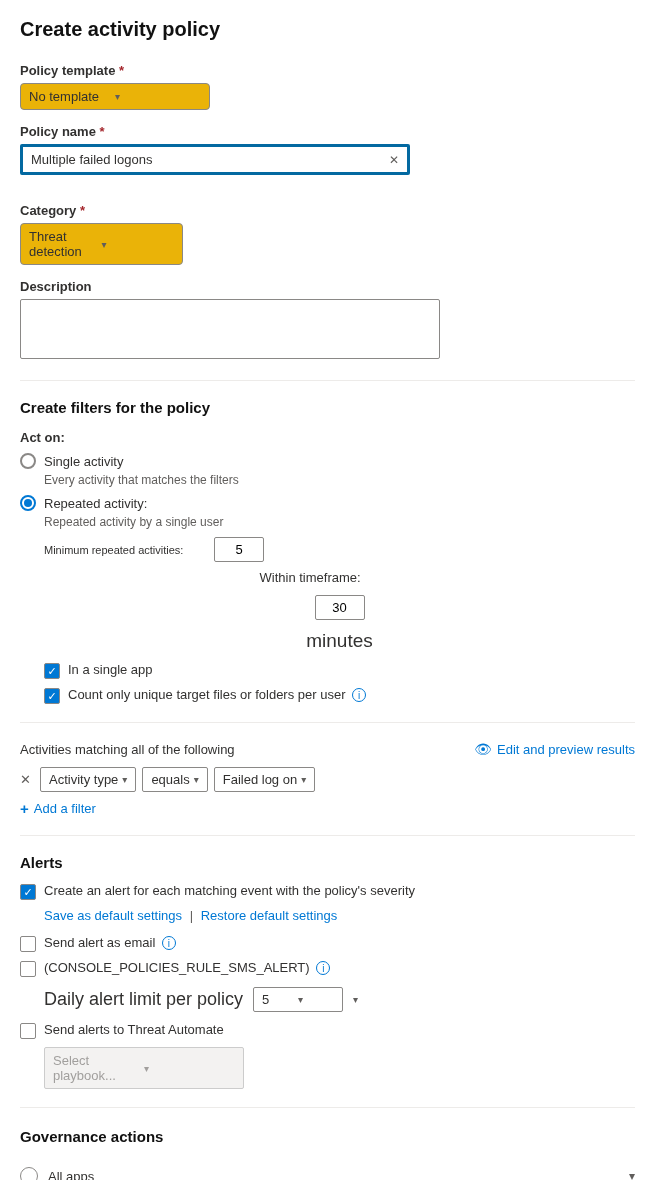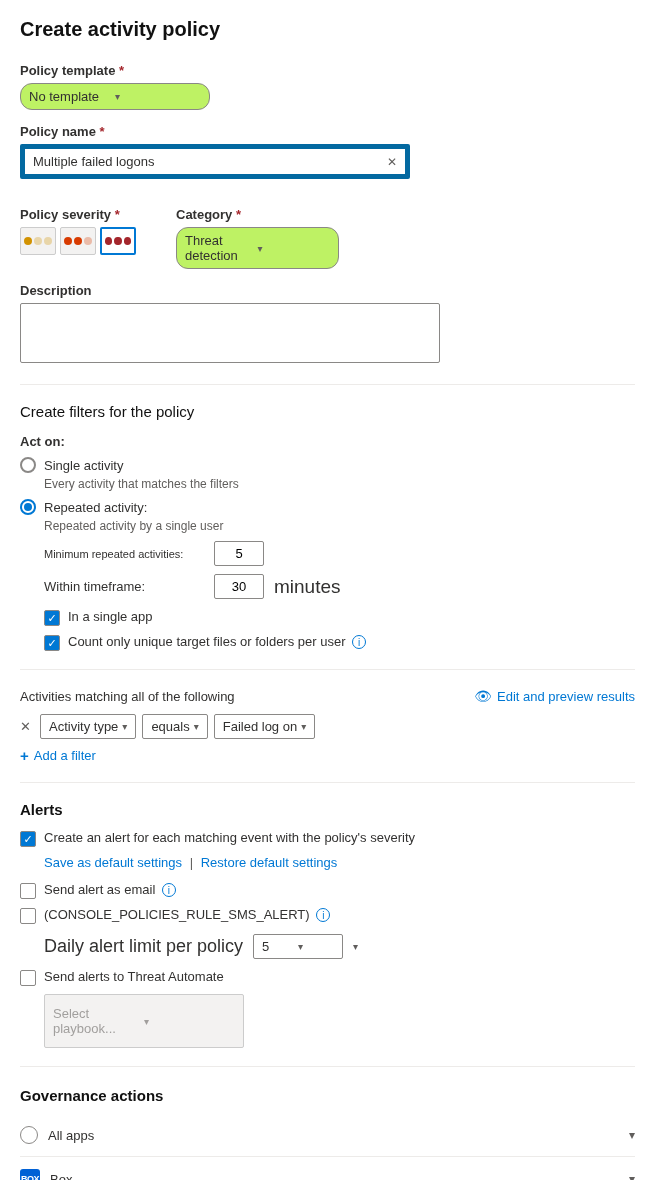--- a/index.html
+++ b/index.html
@@ -1,50 +1,50 @@
 <!DOCTYPE html>
 <html><head>
   <meta charset="utf-8">
   <style>
     * { box-sizing: border-box; margin: 0; padding: 0; }
     body { font-family: 'Segoe UI', Arial, sans-serif; font-size: 13px; color: #323130; background: #fff; width: 655px; min-height: 1180px; }
     .page { padding: 18px 20px 20px 20px; }
     h1 { font-size: 20px; font-weight: 600; color: #111; margin-bottom: 22px; }
     .field-label { font-size: 13px; font-weight: 600; margin-bottom: 5px; margin-top: 14px; }
     .required { color: #a4262c; }
-    .dropdown-field { display: flex; align-items: center; border: 1px solid #8a8886; border-radius: 12px; padding: 5px 8px; background: #bef264; cursor: pointer; }
+    .dropdown-field { display: flex; align-items: center; border: 1px solid #8a8886; border-radius: 4px; padding: 5px 8px; background: #eab308; cursor: pointer; }
     .dropdown-field span { flex: 1; font-size: 13px; color: #323130; }
     .dropdown-field .chevron { font-size: 10px; color: #605e5c; }
     .dropdown-wide { width: 190px; }
     .dropdown-medium { width: 163px; }
-    .input-field { border: 5px solid #0369a1; border-radius: 2px; padding: 5px 8px; font-size: 13px; width: 100%; display: flex; align-items: center; }
+    .input-field { border: 3px solid #0369a1; border-radius: 2px; padding: 5px 8px; font-size: 13px; width: 100%; display: flex; align-items: center; }
     .input-field input { border: none; outline: none; flex: 1; font-size: 13px; color: #323130; }
     .input-field .clear-icon { color: #605e5c; font-size: 12px; cursor: pointer; }
     .textarea-field { border: 1px solid #8a8886; border-radius: 2px; width: 100%; height: 60px; padding: 6px 8px; font-size: 13px; resize: none; outline: none; }
     .severity-category-row { display: flex; align-items: flex-start; gap: 40px; margin-top: 14px; }
     .severity-group { }
     .severity-buttons { display: flex; gap: 4px; margin-top: 5px; }
     .sev-btn { width: 36px; height: 28px; border: 1px solid #ccc; border-radius: 2px; cursor: pointer; display: flex; align-items: center; justify-content: center; gap: 2px; padding: 3px; background: #f3f2f1; }
     .sev-btn.active { border: 2px solid #0078d4; background: #fff; }
     .sev-dot { width: 8px; height: 8px; border-radius: 50%; }
     .sev-dot.low { background: #d29200; }
     .sev-dot.med { background: #d83b01; }
     .sev-dot.high { background: #a4262c; }
-    .section-title { font-size: 15px; font-weight: 400; margin-bottom: 14px; color: #111; }
+    .section-title { font-size: 15px; font-weight: 700; margin-bottom: 14px; color: #111; }
     .act-on-label { font-size: 13px; font-weight: 600; margin-bottom: 8px; }
     .radio-row { display: flex; align-items: center; gap: 8px; margin-bottom: 4px; cursor: pointer; }
     .radio-circle { width: 16px; height: 16px; border-radius: 50%; border: 2px solid #8a8886; background: #fff; flex-shrink: 0; display: flex; align-items: center; justify-content: center; }
     .radio-circle.checked { border-color: #0078d4; }
     .radio-circle.checked::after { content: ''; width: 8px; height: 8px; border-radius: 50%; background: #0078d4; }
     .radio-desc { font-size: 12px; color: #605e5c; margin-left: 24px; margin-bottom: 8px; }
     .repeated-options { margin-left: 24px; margin-top: 6px; }
     .min-row { display: flex; align-items: center; gap: 10px; margin-bottom: 8px; }
     .min-row label { font-size: 11px; color: #323130; min-width: 160px; }
     .small-input { width: 50px; border: 1px solid #8a8886; border-radius: 2px; padding: 4px 6px; font-size: 13px; text-align: center; outline: none; }
-    .within-row { display: flex; align-items: center; gap: 10px; margin-bottom: 10px; }
+    .within-row { display: flex; align-items: center; gap: 10px; margin-bottom: 10px; flex-direction: column; }
     .within-row label { font-size: 13px; color: #323130; min-width: 160px; }
     .within-row .unit { font-size: 19px; color: #323130; }
     .checkbox-row { display: flex; align-items: flex-start; gap: 8px; margin-bottom: 8px; margin-top: 6px; cursor: pointer; }
     .checkbox-box { width: 16px; height: 16px; border: 1px solid #8a8886; border-radius: 2px; background: #0078d4; display: flex; align-items: center; justify-content: center; flex-shrink: 0; margin-top: 1px; }
     .checkbox-box.unchecked { background: #fff; }
     .checkbox-box .check { color: #fff; font-size: 11px; line-height: 1; }
     .checkbox-label { font-size: 13px; color: #323130; }
     .info-icon { display: inline-block; width: 14px; height: 14px; border-radius: 50%; border: 1px solid #0078d4; color: #0078d4; font-size: 10px; text-align: center; line-height: 13px; cursor: pointer; margin-left: 3px; }
     .divider { border: none; border-top: 1px solid #edebe9; margin: 18px 0; }
     .filter-header { display: flex; align-items: center; justify-content: space-between; margin-bottom: 10px; }
@@ -60,21 +60,21 @@
     .alerts-section { margin-top: 10px; }
     .alerts-title { font-size: 15px; font-weight: 600; margin-bottom: 12px; color: #111; }
     .alert-links { font-size: 13px; margin-top: 0; margin-left: 24px; }
     .alert-links a { color: #0078d4; text-decoration: none; cursor: pointer; }
     .alert-links .sep { color: #605e5c; margin: 0 4px; }
     .sms-label { font-size: 13px; color: #323130; }
     .daily-alert-row { display: flex; align-items: center; gap: 10px; margin: 10px 0 10px 24px; }
     .daily-alert-label { font-size: 18px; color: #323130; }
     .daily-dropdown { display: flex; align-items: center; border: 1px solid #8a8886; border-radius: 2px; padding: 4px 8px; background: #fff; cursor: pointer; width: 90px; }
     .daily-dropdown span { flex: 1; font-size: 13px; }
-    .playbook-dropdown { display: flex; align-items: center; border: 1px solid #ccc; border-radius: 2px; padding: 11px 8px; background: #f3f2f1; cursor: not-allowed; width: 200px; margin-left: 24px; margin-top: 6px; }
+    .playbook-dropdown { display: flex; align-items: center; border: 1px solid #ccc; border-radius: 2px; padding: 5px 8px; background: #f3f2f1; cursor: not-allowed; width: 200px; margin-left: 24px; margin-top: 6px; }
     .playbook-dropdown span { flex: 1; font-size: 13px; color: #a19f9d; }
     .gov-section { margin-top: 20px; }
     .gov-title { font-size: 15px; font-weight: 600; color: #111; margin-bottom: 10px; }
     .gov-row { display: flex; align-items: center; justify-content: space-between; padding: 12px 0; border-bottom: 1px solid #edebe9; cursor: pointer; }
     .gov-row-left { display: flex; align-items: center; gap: 10px; }
     .gov-row-label { font-size: 13px; color: #323130; }
     .gov-row .chevron { font-size: 12px; color: #605e5c; }
     .app-icon { width: 20px; height: 20px; display: flex; align-items: center; justify-content: center; font-size: 13px; font-weight: bold; border-radius: 3px; flex-shrink: 0; }
     .all-apps-circle { width: 18px; height: 18px; border-radius: 50%; border: 1.5px solid #8a8886; background: #fff; flex-shrink: 0; display: flex; align-items: center; justify-content: center; }
     .category-group { }
@@ -99,42 +99,20 @@
   <div class="field-label">
     <span>Policy name</span><span class="required"> *</span>
   </div>
   <div class="input-field" style="width:390px;">
     <input type="text" value="Multiple failed logons" style="">
     <span class="clear-icon">✕</span>
   </div>
 
   
   <div class="severity-category-row">
-    <div class="severity-group">
-      <div class="field-label">
-        <span>Policy severity</span><span class="required"> *</span>
-      </div>
-      <div class="severity-buttons">
-        <div class="sev-btn">
-          <span class="sev-dot low"></span>
-          <span class="sev-dot low" style="opacity:0.3"></span>
-          <span class="sev-dot low" style="opacity:0.3"></span>
-        </div>
-        <div class="sev-btn">
-          <span class="sev-dot med"></span>
-          <span class="sev-dot med"></span>
-          <span class="sev-dot med" style="opacity:0.3"></span>
-        </div>
-        <div class="sev-btn active">
-          <span class="sev-dot high"></span>
-          <span class="sev-dot high"></span>
-          <span class="sev-dot high"></span>
-        </div>
-      </div>
-    </div>
     <div class="category-group">
       <div class="field-label">
         <span>Category</span><span class="required"> *</span>
       </div>
       <div class="dropdown-field dropdown-medium">
         <span>Threat detection</span>
         <span class="chevron">▾</span>
       </div>
     </div>
   </div>

